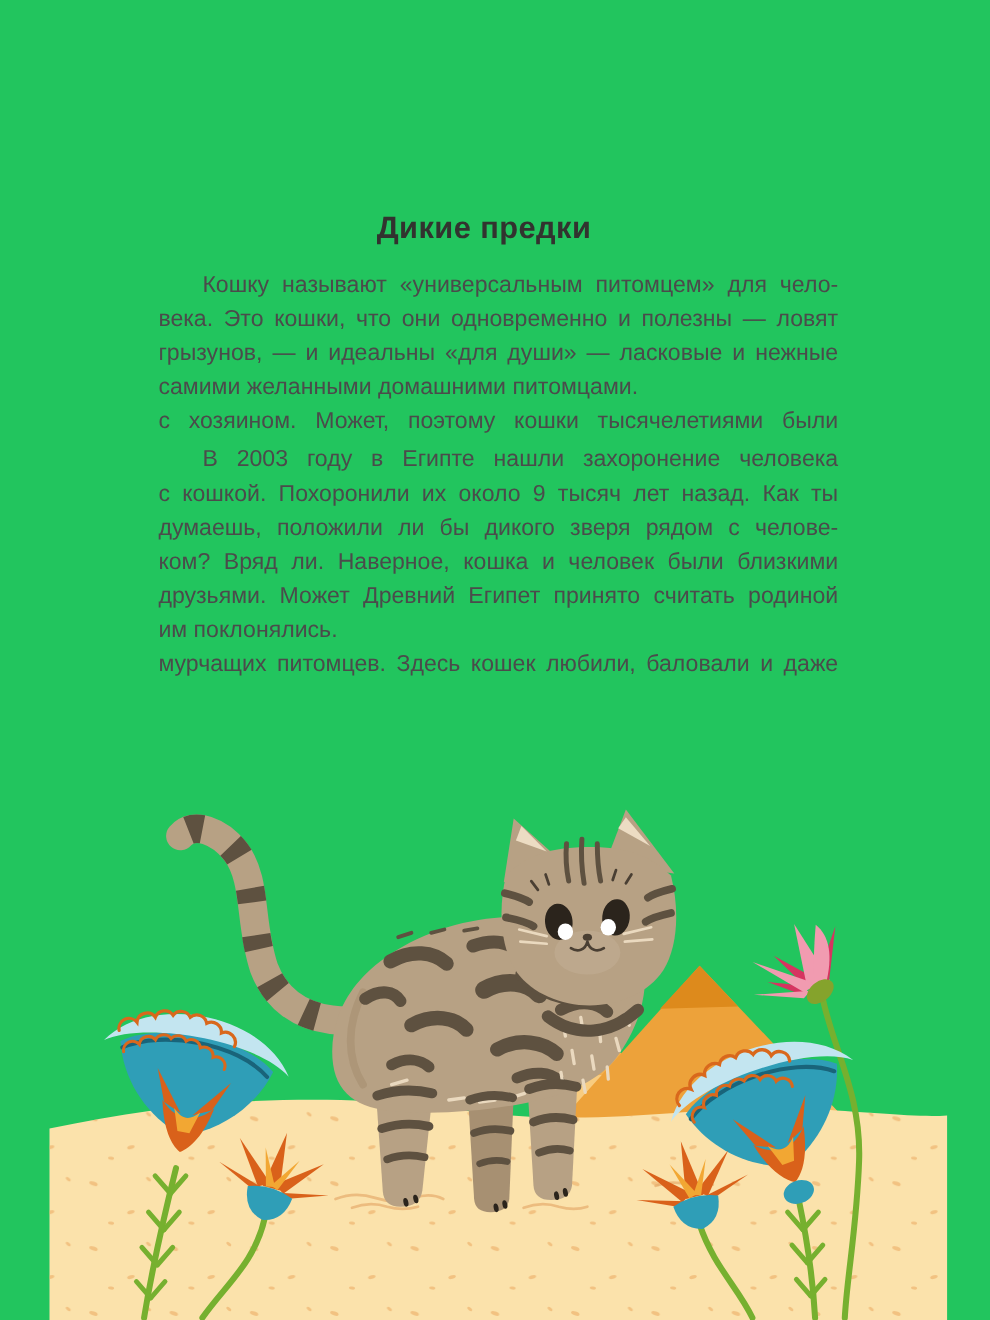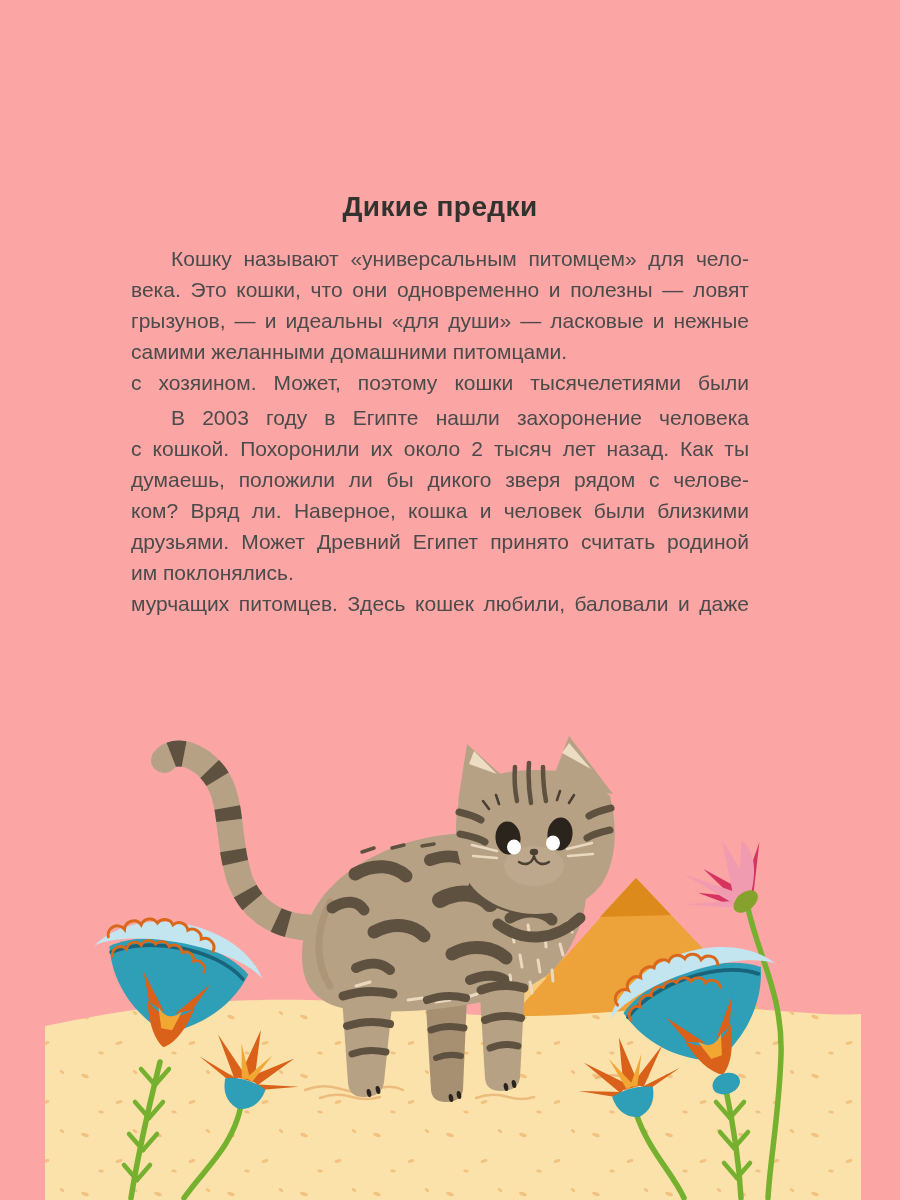--- a/index.html
+++ b/index.html
@@ -1,20 +1,20 @@
 <!DOCTYPE html>
 <html lang="ru" style="--heading: #32332f; --text: #4b4b4b; --sand: #fbe2ab; --speck: #eaa75f; --scribble: #e5a968; --pyr-main: #eda23a; --pyr-dark: #dd8a1c; --pyr-light: #f3bd68; --pyr2-main: #f8cc80; --pyr2-dark: #f2b050; --teal: #2f9eb7; --teal-dark: #19647a; --frill: #c3e5f0; --decor: #d9681c; --orange: #d9611a; --yellow: #f2a733; --pink: #f19bb0; --pink-dark: #d63460; --olive: #85a32c; --stem: #76b02f; --fur: #b7a184; --fur-shade: #a79072; --marking: #5e5140; --cream: #ead9bf; --ear-inner: #ecdcc3; --muzzle: #c4b095; --eye: #2b241c; --face: #4a3f33;"><head>
 <meta charset="utf-8">
 <style>
   html,body{margin:0;padding:0;background:#ffffff;}
-  .page{position:relative;width:900px;height:1200px;background:#fca5a5;overflow:hidden;
+  .page{position:relative;width:900px;height:1200px;background:#22c55e;overflow:hidden;
         font-family:"Liberation Sans", sans-serif;}
   .title{position:absolute;left:131px;top:172px;width:618px;text-align:center;
          font-size:28px;font-weight:700;letter-spacing:.4px;color:var(--heading,#32332f);}
-  .textblock{position:absolute;left:131px;top:243px;width:618px;
+  .textblock{position:absolute;left:144px;top:243px;width:618px;
              font-size:21px;line-height:31px;color:var(--text,#4b4b4b);}
   .para{margin:0;}
   .para+.para{margin-top:4px;}
   .line{display:block;height:31px;text-align:justify;text-align-last:justify;}
   .line.indent{text-indent:40px;}
   .line.last{text-align-last:left;}
   .illo{position:absolute;left:0;top:0;width:900px;height:1200px;}
 </style>
 <title>Дикие предки</title></head>
 <body>
@@ -26,21 +26,21 @@
   <div class="textblock">
     <p class="para">
       <span class="line indent">Кошку называют «универсальным питомцем» для чело-</span>
       <span class="line">века. Это кошки, что они одновременно и полезны — ловят</span>
       <span class="line">грызунов, — и идеальны «для души» — ласковые и нежные</span>
       <span class="line last">самими желанными домашними питомцами.</span>
       <span class="line">с хозяином. Может, поэтому кошки тысячелетиями были</span>
     </p>
     <p class="para">
       <span class="line indent">В 2003 году в Египте нашли захоронение человека</span>
-      <span class="line">с кошкой. Похоронили их около 2 тысяч лет назад. Как ты</span>
+      <span class="line">с кошкой. Похоронили их около 9 тысяч лет назад. Как ты</span>
       <span class="line">думаешь, положили ли бы дикого зверя рядом с челове-</span>
       <span class="line">ком? Вряд ли. Наверное, кошка и человек были близкими</span>
       <span class="line">друзьями. Может Древний Египет принято считать родиной</span>
       <span class="line last">им поклонялись.</span>
       <span class="line">мурчащих питомцев. Здесь кошек любили, баловали и даже</span>
     </p>
   </div>
 
   <svg class="illo" viewBox="0 0 900 1200" role="img" aria-label="Полосатая кошка на песке у пирамид с цветами лотоса">
     <defs>

